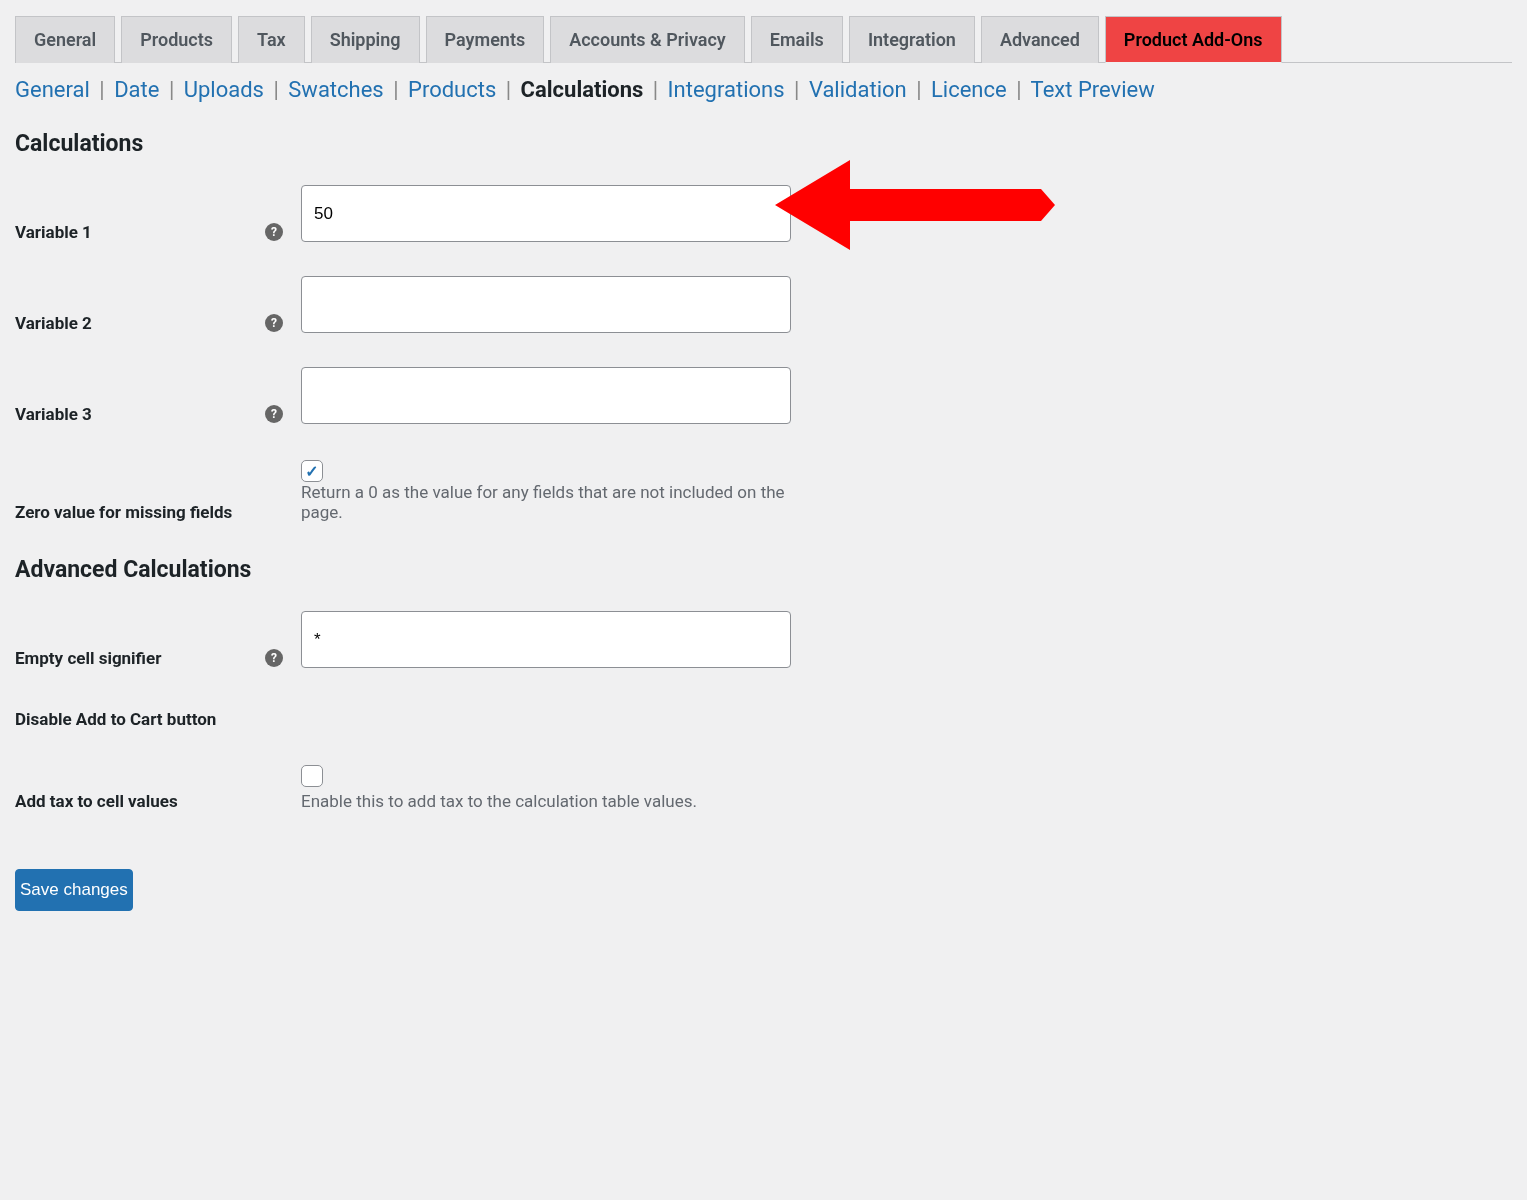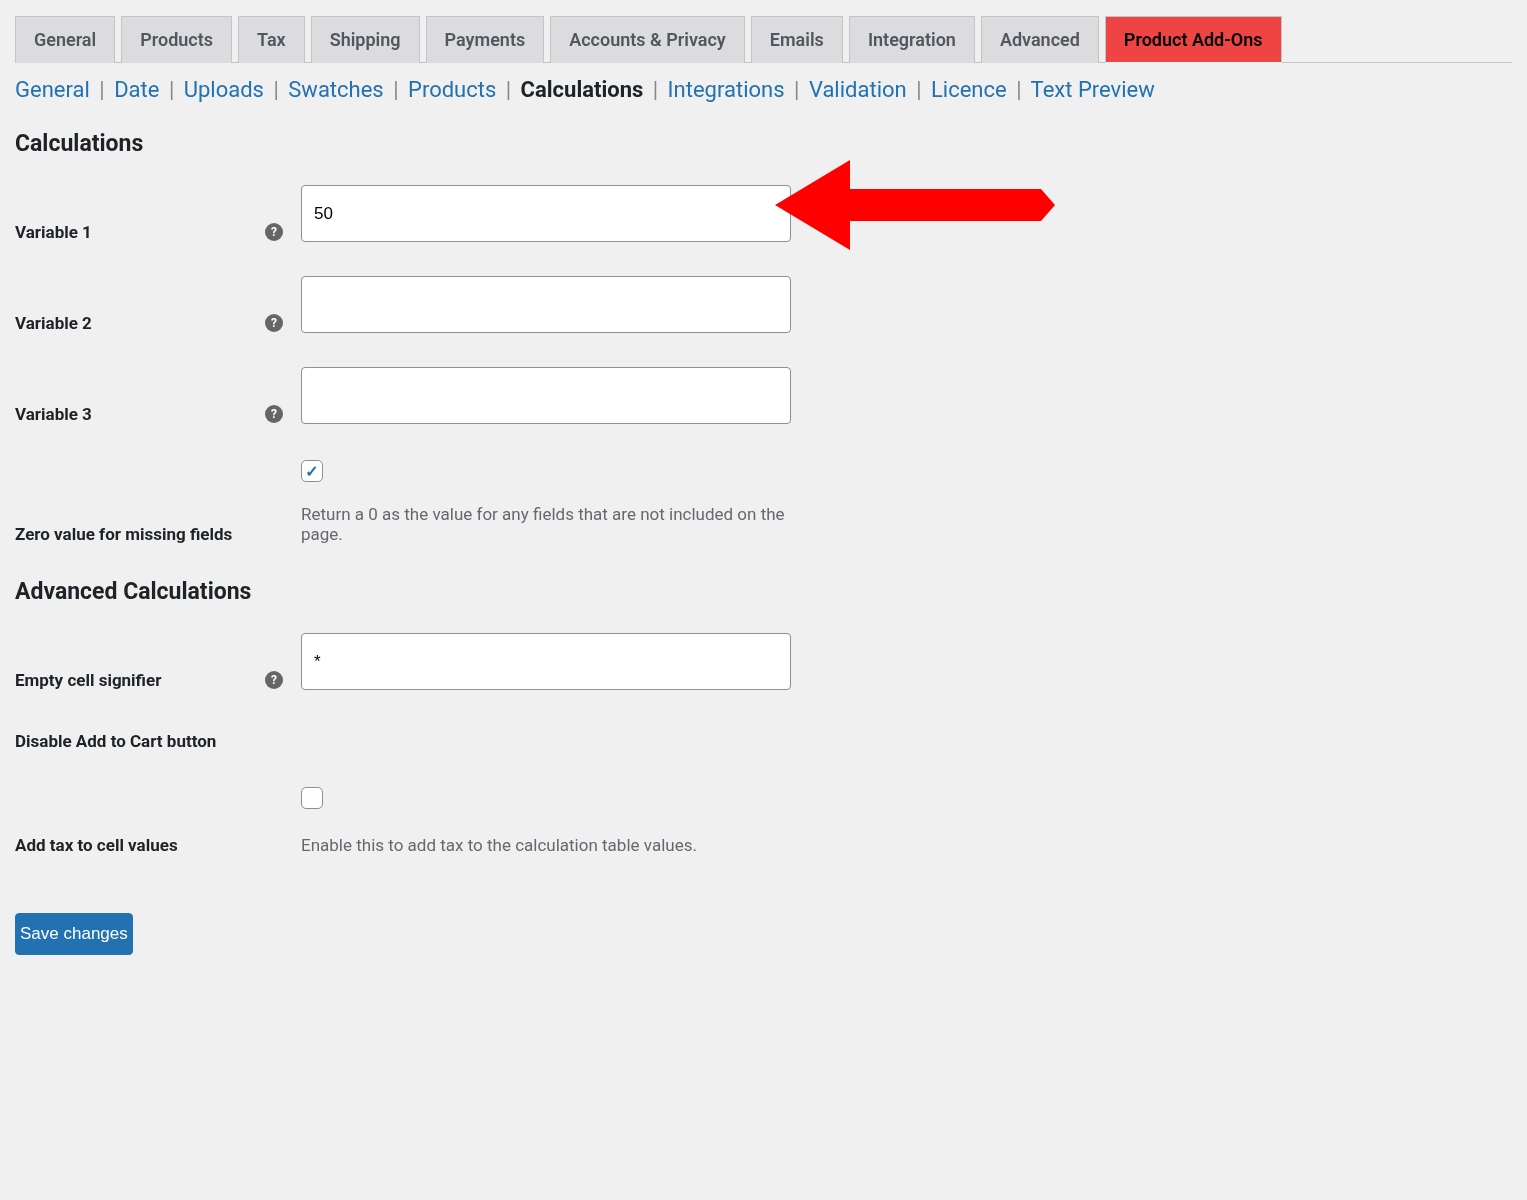--- a/index.html
+++ b/index.html
@@ -116,21 +116,20 @@
     }
     .checkbox.checked::after {
       content: "✓";
       color: #2271b1;
       font-weight: 900;
       font-size: 16px;
     }
     .desc {
       color: #646970;
       font-size: 17px;
-      margin-top: 22px;
     }
     .save-btn {
       background: #2271b1;
       border: 1px solid #2271b1;
       color: #fff;
       font-size: 17px;
       padding: 10px 4px;
       border-radius: 4px;
       cursor: pointer;
       margin-top: 24px;

